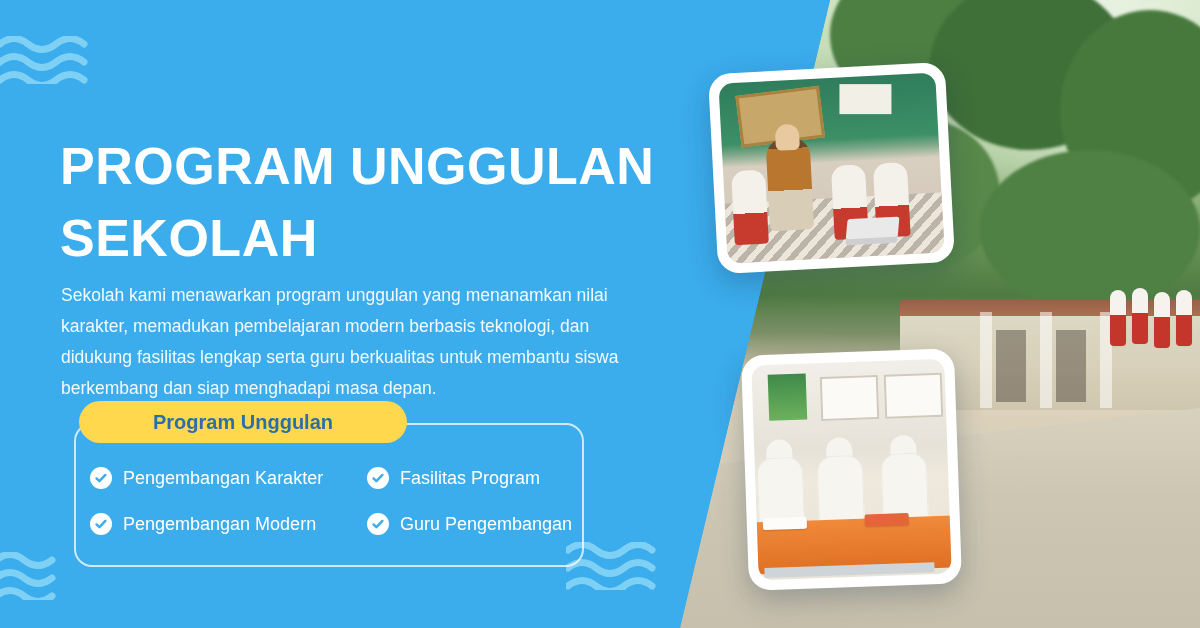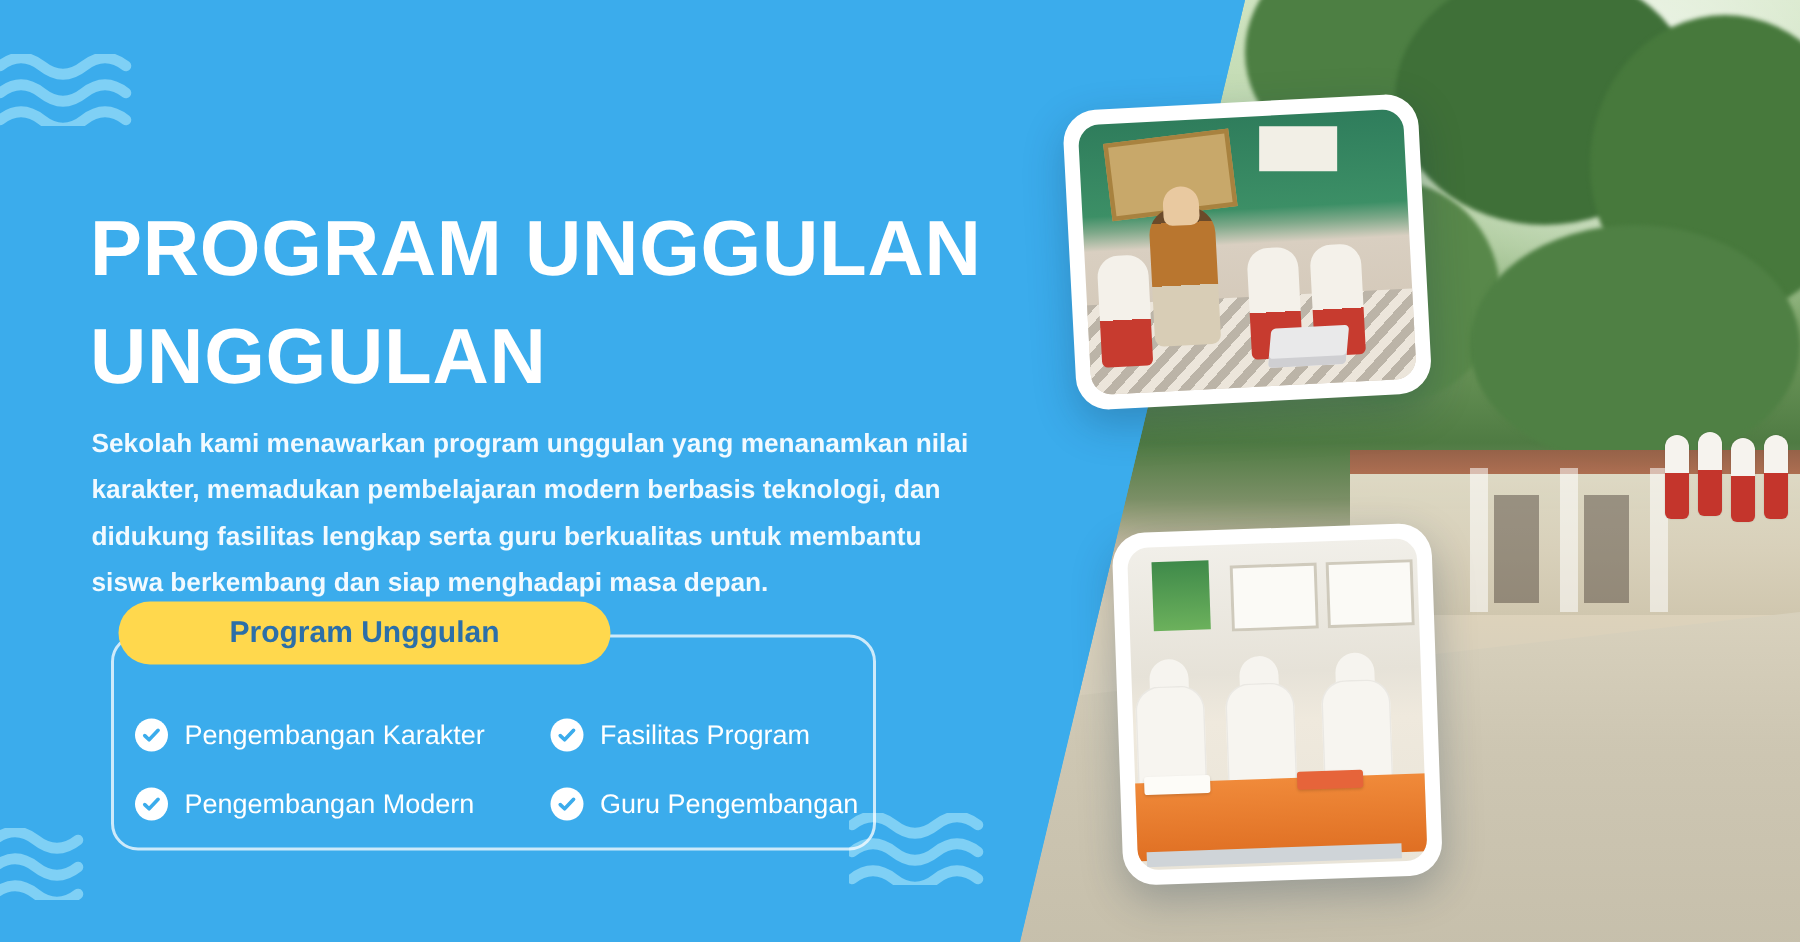--- a/index.html
+++ b/index.html
@@ -46,21 +46,21 @@
   .headline .l2 { display: block; }
 
   .subtext {
     position: absolute;
     left: 61px;
     top: 262px;
     width: 590px;
     color: #F2FAFF;
     font-size: 17.5px;
     line-height: 1.78;
-    font-weight: 700;
+    font-weight: 400;
   }
 
   
   .features-card {
     position: absolute;
     left: 74px;
     top: 423px;
     width: 510px;
     height: 144px;
     border: 2px solid rgba(255,255,255,0.75);
@@ -89,21 +89,21 @@
     left: 90px;
     top: 455px;
     width: 500px;
     display: grid;
     grid-template-columns: 277px 223px;
     grid-auto-rows: 46px;
     row-gap: 0px;
   }
   .feature {
     display: flex;
-    align-items: flex-end;
+    align-items: center;
     gap: 11px;
   }
   .check {
     width: 22px;
     height: 22px;
     flex: 0 0 22px;
     border-radius: 50%;
     background: #ffffff;
     display: flex;
     align-items: center;
@@ -371,21 +371,21 @@
       <g fill="none" stroke="#7FD0F5" stroke-width="7" stroke-linecap="round">
         <path d="M2 8 q14 -11 28 0 q14 11 28 0 q14 -11 28 0"></path>
         <path d="M2 26 q14 -11 28 0 q14 11 28 0 q14 -11 28 0"></path>
         <path d="M2 44 q14 -11 28 0 q14 11 28 0 q14 -11 28 0"></path>
       </g>
     </svg>
   </div>
 
   <h1 class="headline">
     <span>PROGRAM UNGGULAN</span>
-    <span class="l2">UNGGULAN</span>
+    <span class="l2">SEKOLAH</span>
   </h1>
 
   <p class="subtext">Sekolah kami menawarkan program unggulan yang menanamkan nilai karakter, memadukan pembelajaran modern berbasis teknologi, dan didukung fasilitas lengkap serta guru berkualitas untuk membantu siswa berkembang dan siap menghadapi masa depan.</p>
 
   <div class="features-card"></div>
   <div class="features-pill">
     <span>Program Unggulan</span>
   </div>
 
   <div class="features-grid">

